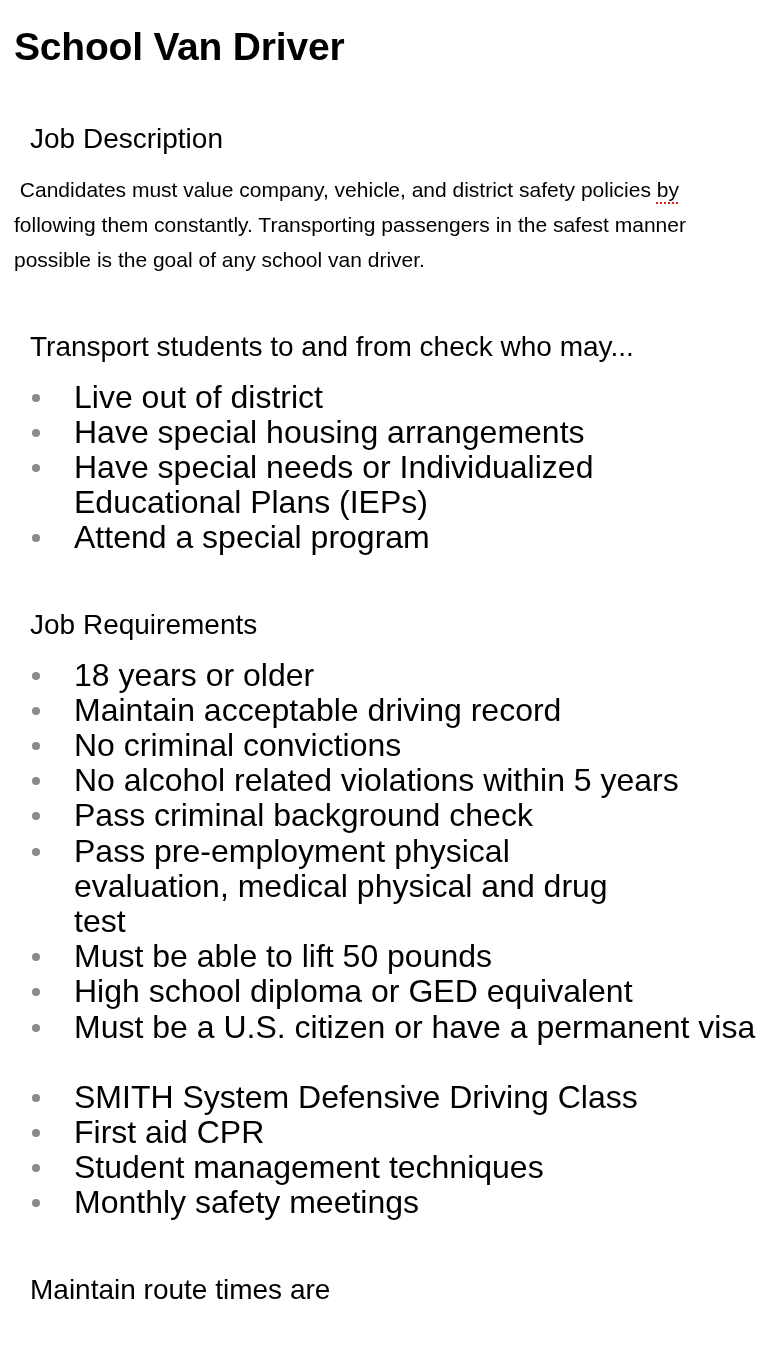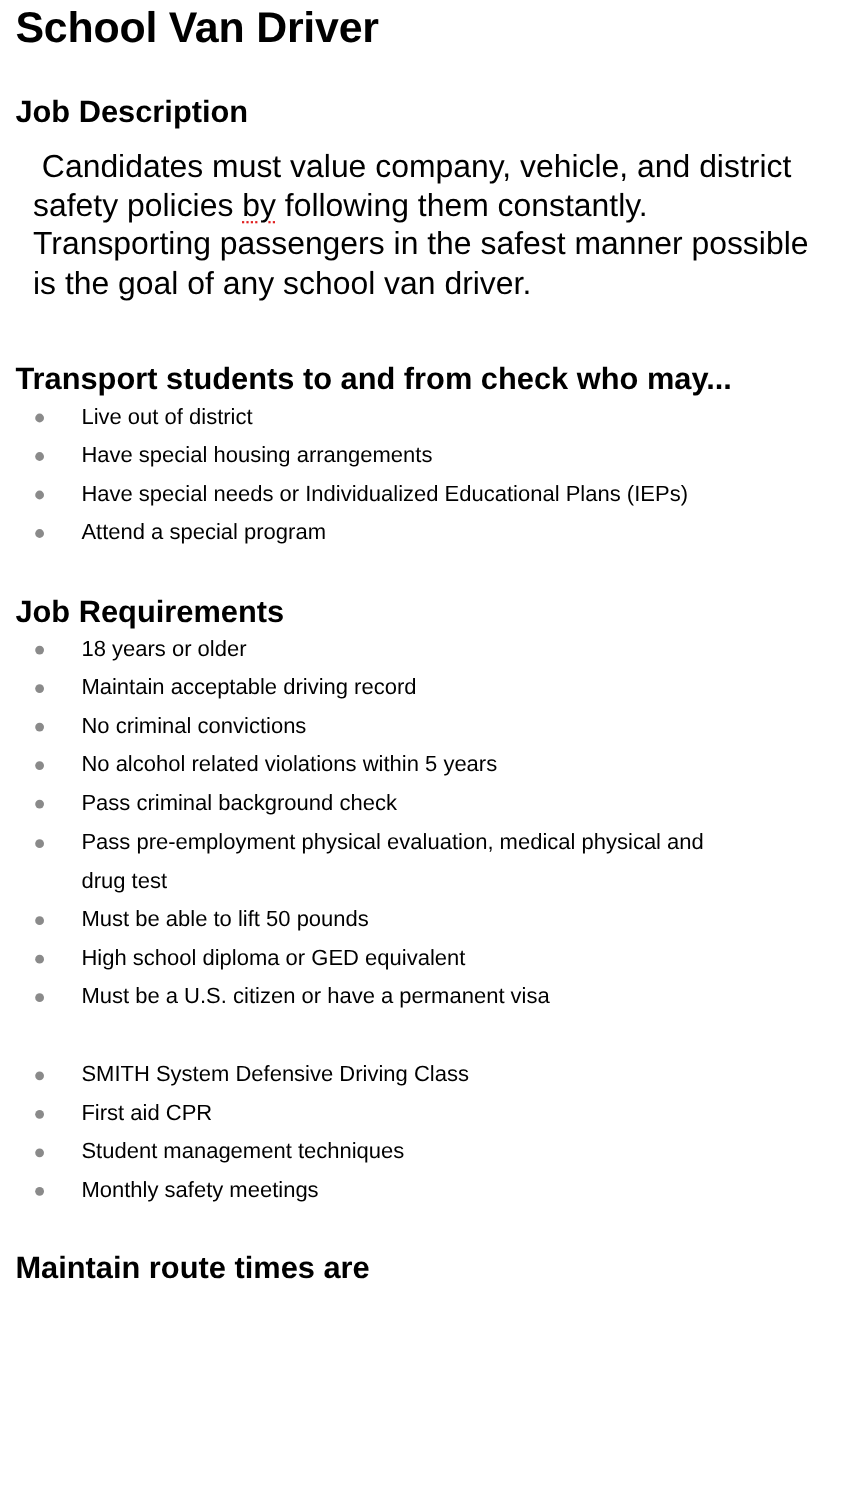--- a/index.html
+++ b/index.html
@@ -15,48 +15,48 @@
       color: #000000;
     }
     .page {
       position: relative;
       padding: 0 14px;
     }
     .title {
       font-size: 39px;
       font-weight: bold;
       line-height: 44px;
-      margin: 4px 0 0 0;
+      margin: 25px 0 0 0;
       letter-spacing: -0.2px;
     }
     .section-heading {
       font-size: 28px;
-      font-weight: bold;
+      font-weight: normal;
       line-height: 35px;
-      margin: 0;
+      margin: 16px;
     }
     .para {
-      font-size: 29px;
+      font-size: 21px;
       line-height: 35.2px;
-      margin: 16px;
+      margin: 0;
     }
     .spell-error {
       text-decoration: underline dotted #e02020;
       text-decoration-thickness: 2px;
       text-underline-offset: 5px;
     }
     .gap { height: 35px; }
     ul.bullets {
       list-style: none;
       margin: 0;
       padding: 0;
     }
     ul.bullets li {
       position: relative;
-      font-size: 20px;
+      font-size: 32px;
       line-height: 35.2px;
       padding-left: 60px;
     }
     ul.bullets li .bullet {
       position: absolute;
       left: 18px;
       top: 0;
       width: 10px;
       height: 35px;
     }

